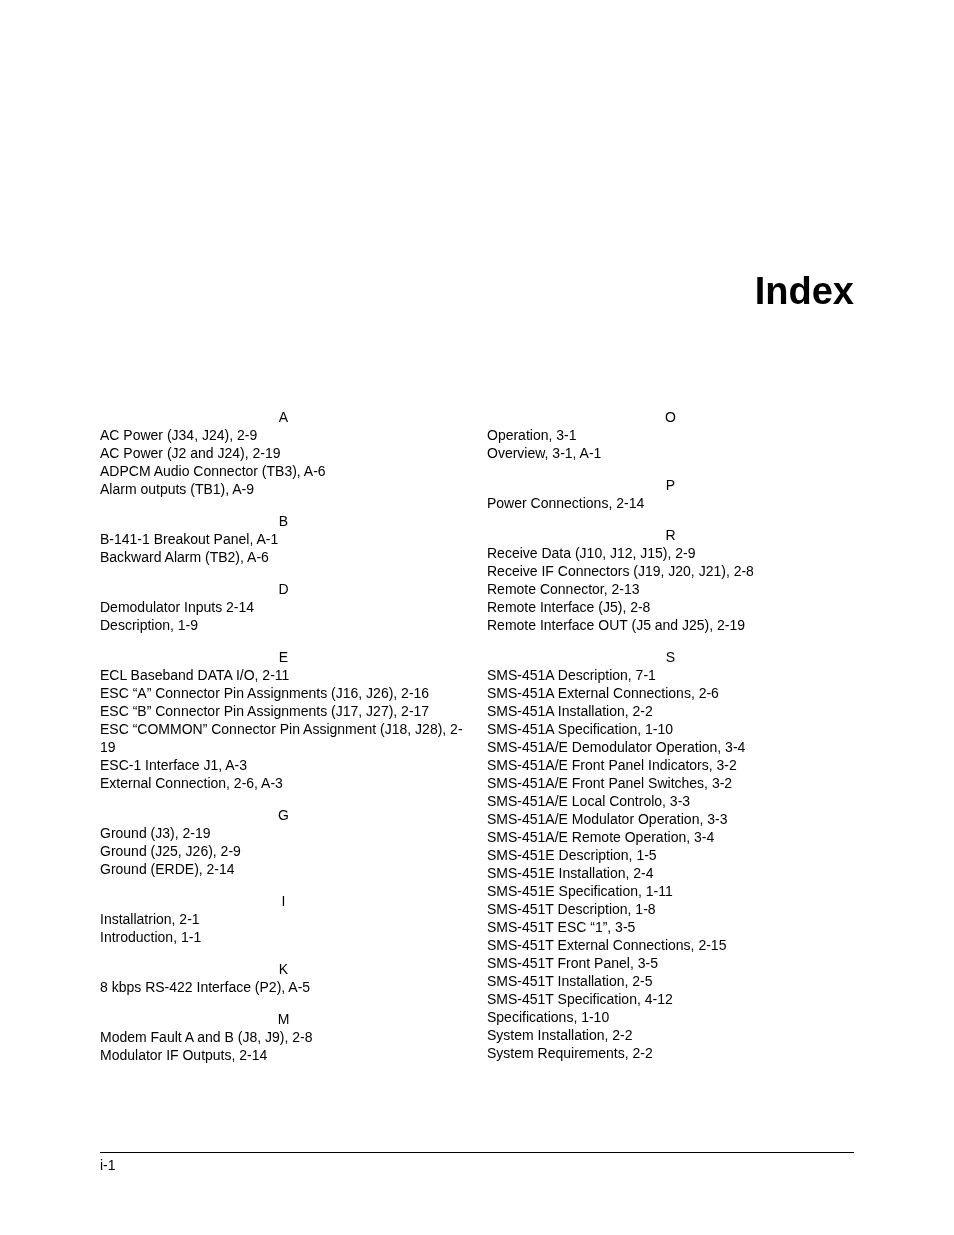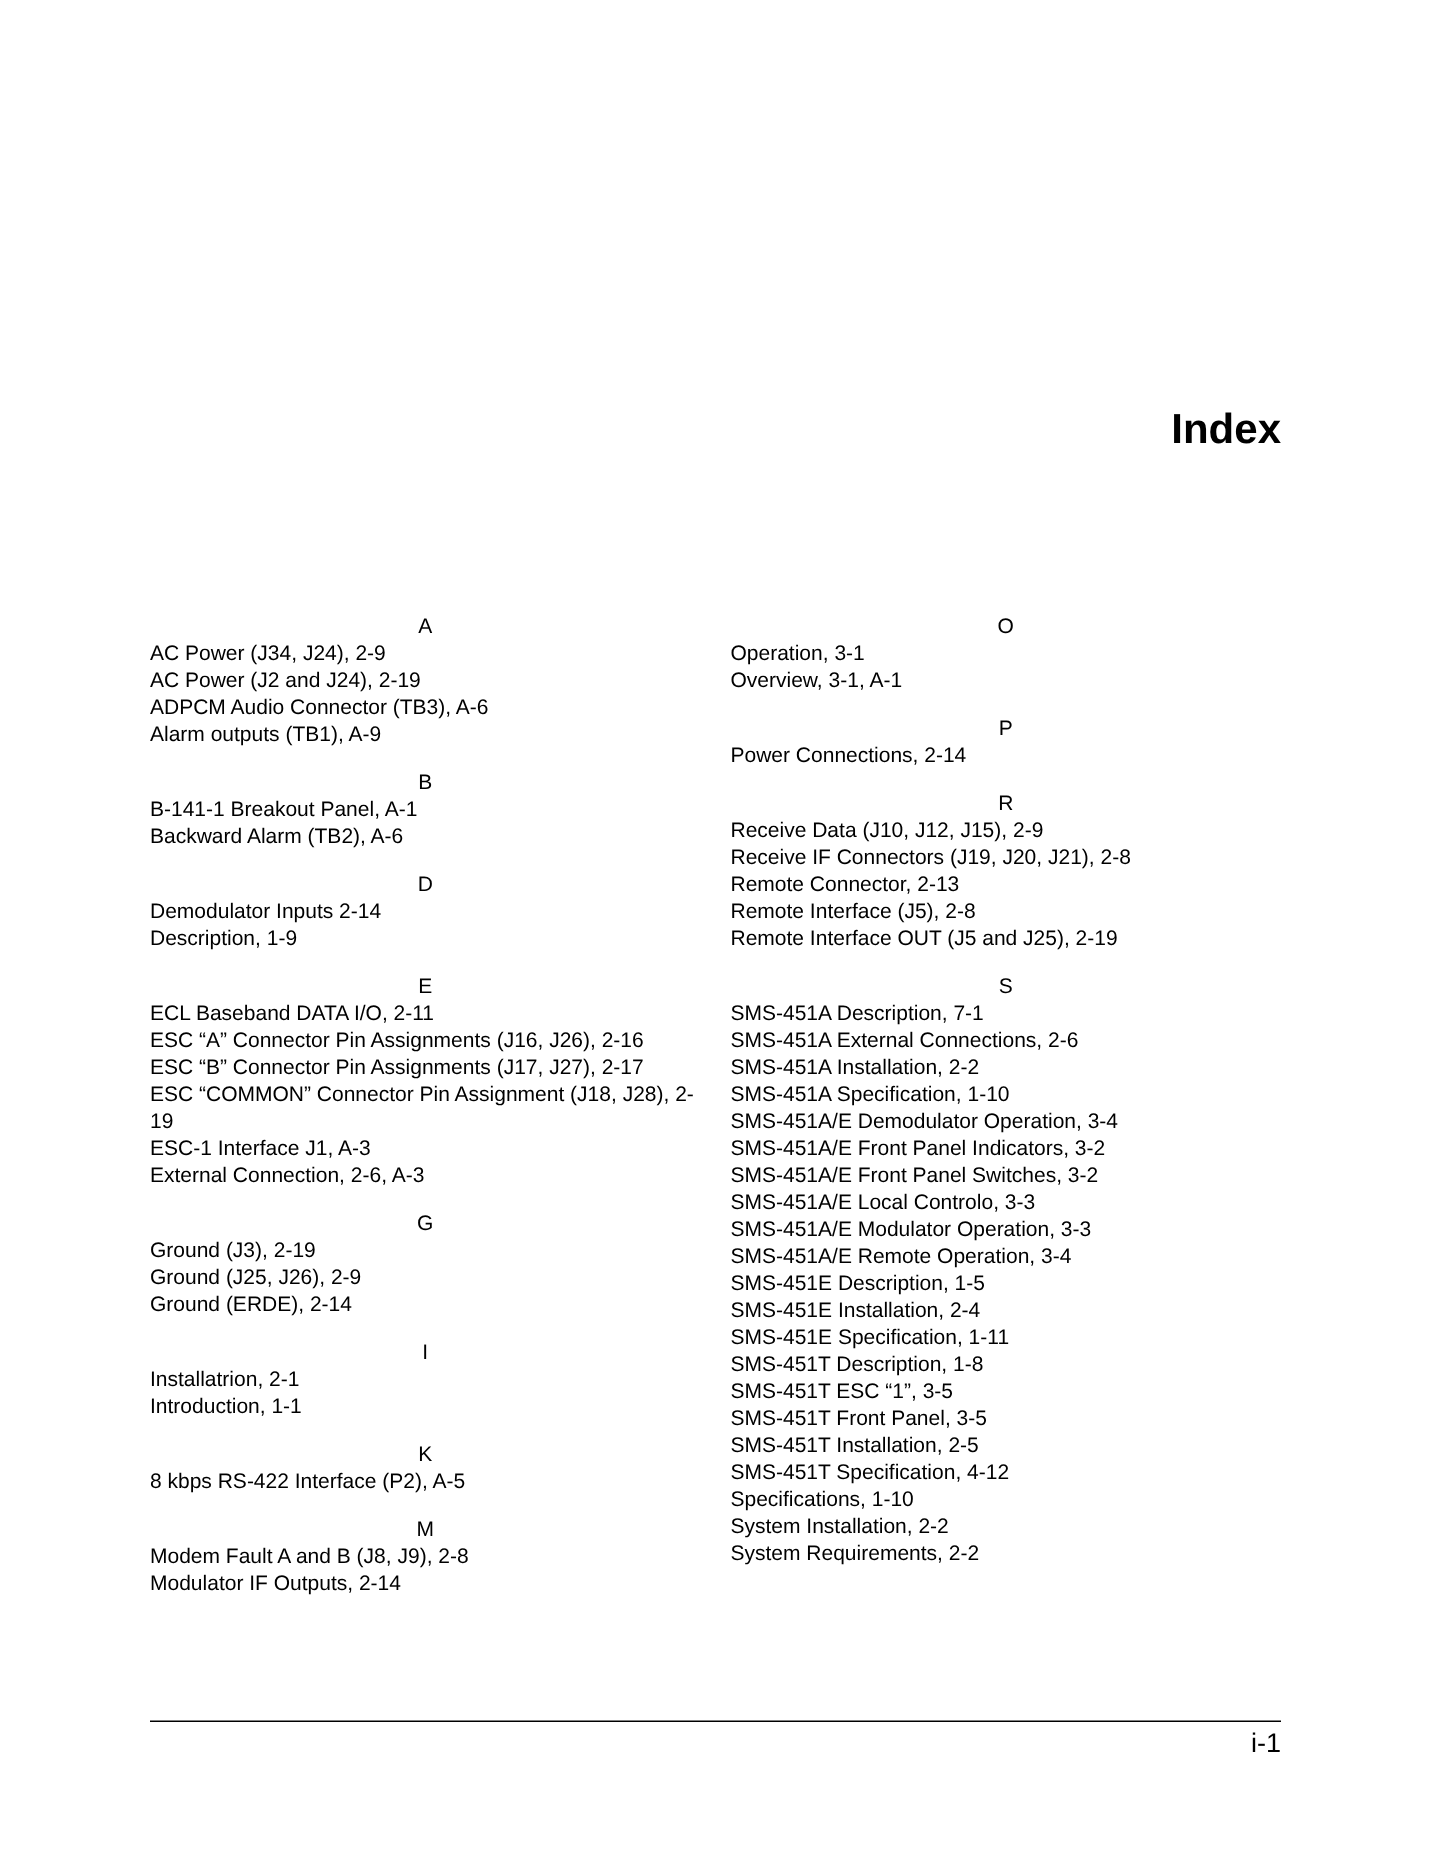--- a/index.html
+++ b/index.html
@@ -13,21 +13,21 @@
     width: 954px;
     height: 1235px;
     position: relative;
     box-sizing: border-box;
     padding: 0 100px;
   }
   .title {
     position: absolute;
     top: 270px;
     right: 100px;
-    font-size: 28px;
+    font-size: 38px;
     font-weight: bold;
     font-family: Arial, Helvetica, sans-serif;
   }
   .columns {
     position: absolute;
     top: 408px;
     left: 100px;
     right: 100px;
     display: flex;
     gap: 20px;
@@ -46,22 +46,22 @@
   }
   .entry {
     white-space: normal;
   }
   .footer {
     position: absolute;
     bottom: 62px;
     left: 100px;
     right: 100px;
     border-top: 1px solid #000;
-    text-align: right;
-    font-size: 18px;
+    text-align: left;
+    font-size: 14px;
     padding-top: 4px;
   }
 </style>
 </head>
 <body>
 
 <div class="page">
   <div class="title">Index</div>
   <div class="columns">
       <div class="col">
@@ -117,20 +117,21 @@
         <div class="entry">SMS-451A/E Front Panel Indicators, 3-2</div>
         <div class="entry">SMS-451A/E Front Panel Switches, 3-2</div>
         <div class="entry">SMS-451A/E Local Controlo, 3-3</div>
         <div class="entry">SMS-451A/E Modulator Operation, 3-3</div>
         <div class="entry">SMS-451A/E Remote Operation, 3-4</div>
         <div class="entry">SMS-451E Description, 1-5</div>
         <div class="entry">SMS-451E Installation, 2-4</div>
         <div class="entry">SMS-451E Specification, 1-11</div>
         <div class="entry">SMS-451T Description, 1-8</div>
         <div class="entry">SMS-451T ESC “1”, 3-5</div>
+        <div class="entry">SMS-451T External Connections, 2-15</div>
         <div class="entry">SMS-451T Front Panel, 3-5</div>
         <div class="entry">SMS-451T Installation, 2-5</div>
         <div class="entry">SMS-451T Specification, 4-12</div>
         <div class="entry">Specifications, 1-10</div>
         <div class="entry">System Installation, 2-2</div>
         <div class="entry">System Requirements, 2-2</div>
       </div>
     </div>
   <div class="footer">
     <span>i-1</span>

